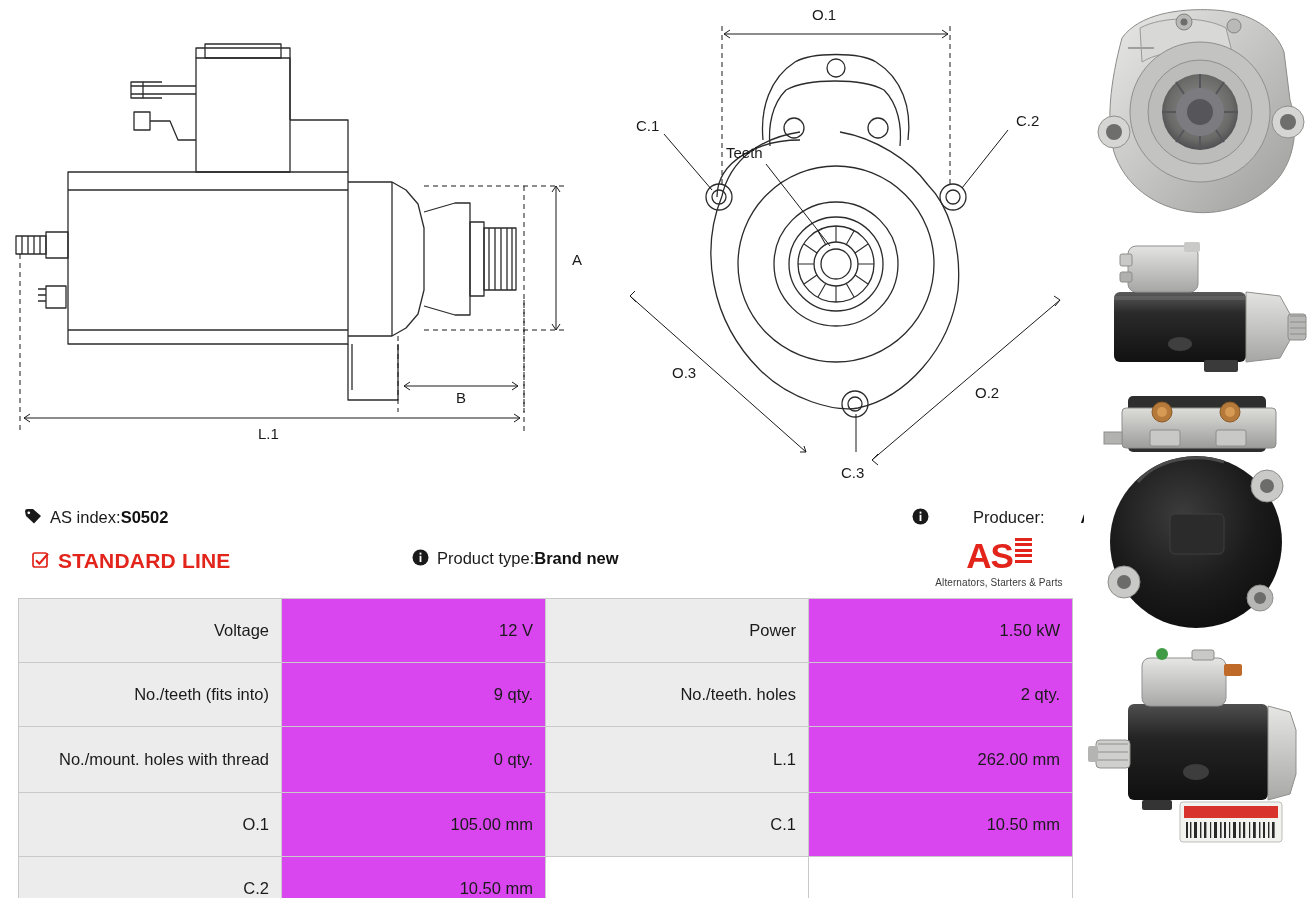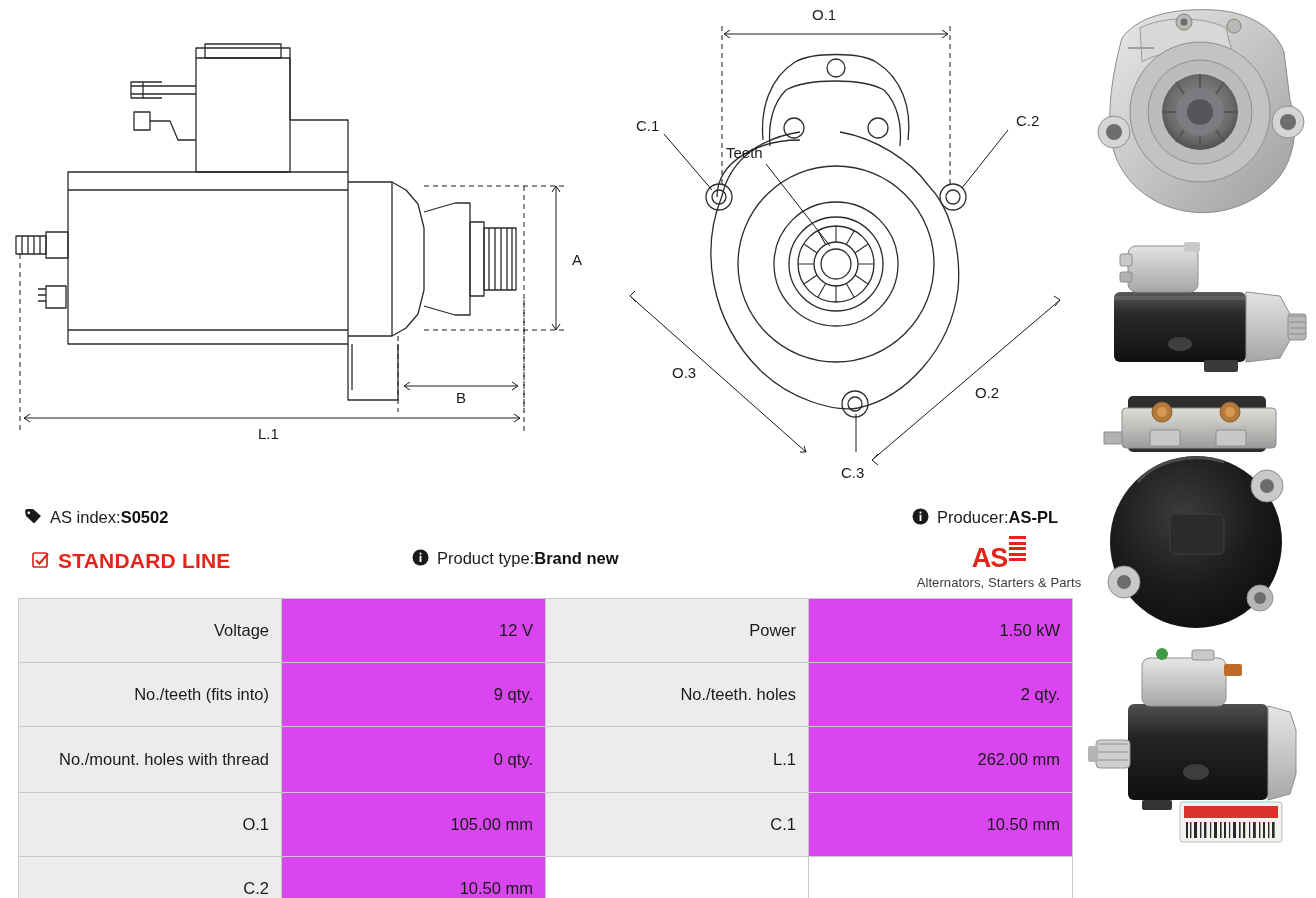--- a/index.html
+++ b/index.html
@@ -60,62 +60,62 @@
   .info-icon {
     display: inline-block;
     margin-right: 8px;
     line-height: 1;
   }
   .info-label { color: #1a1a1a; }
   .info-value { font-weight: bold; color: #111; }
 
   .r1c1 { left: 0;  top: 8px; }
   .r1c2 { left: 388px; top: 8px; }
-  .r1c3 { left: 888px; top: 8px; }
+  .r1c3 { left: 888px; top: 8px; gap: 36px; }
   .r2c1 { left: 8px;  top: 49px; }
   .r2c2 { left: 388px; top: 49px; }
 
   .standard-line {
     color: #e2241b;
     font-weight: bold;
     font-size: 21px;
     letter-spacing: .2px;
   }
   .check-icon { color: #e2241b; font-size: 17px; }
 
   
   .logo {
     position: absolute;
     left: 890px;
     top: 36px;
     width: 170px;
     text-align: center;
   }
   .logo-mark {
-    font-size: 27px;
+    font-size: 35px;
     font-weight: bold;
     color: #e2241b;
     letter-spacing: -1px;
     display: inline-block;
     position: relative;
   }
   .logo-bars {
     display: inline-block;
     vertical-align: 3px;
     margin-left: 2px;
   }
   .logo-bars i {
     display: block;
     width: 17px;
     height: 3px;
     background: #e2241b;
     margin-bottom: 2.5px;
   }
   .logo-sub {
-    font-size: 13px;
+    font-size: 10px;
     color: #3a3a3a;
     margin-top: 1px;
     letter-spacing: .1px;
   }
 
   
   .spec-table {
     position: absolute;
     left: 18px;
     top: 598px;

